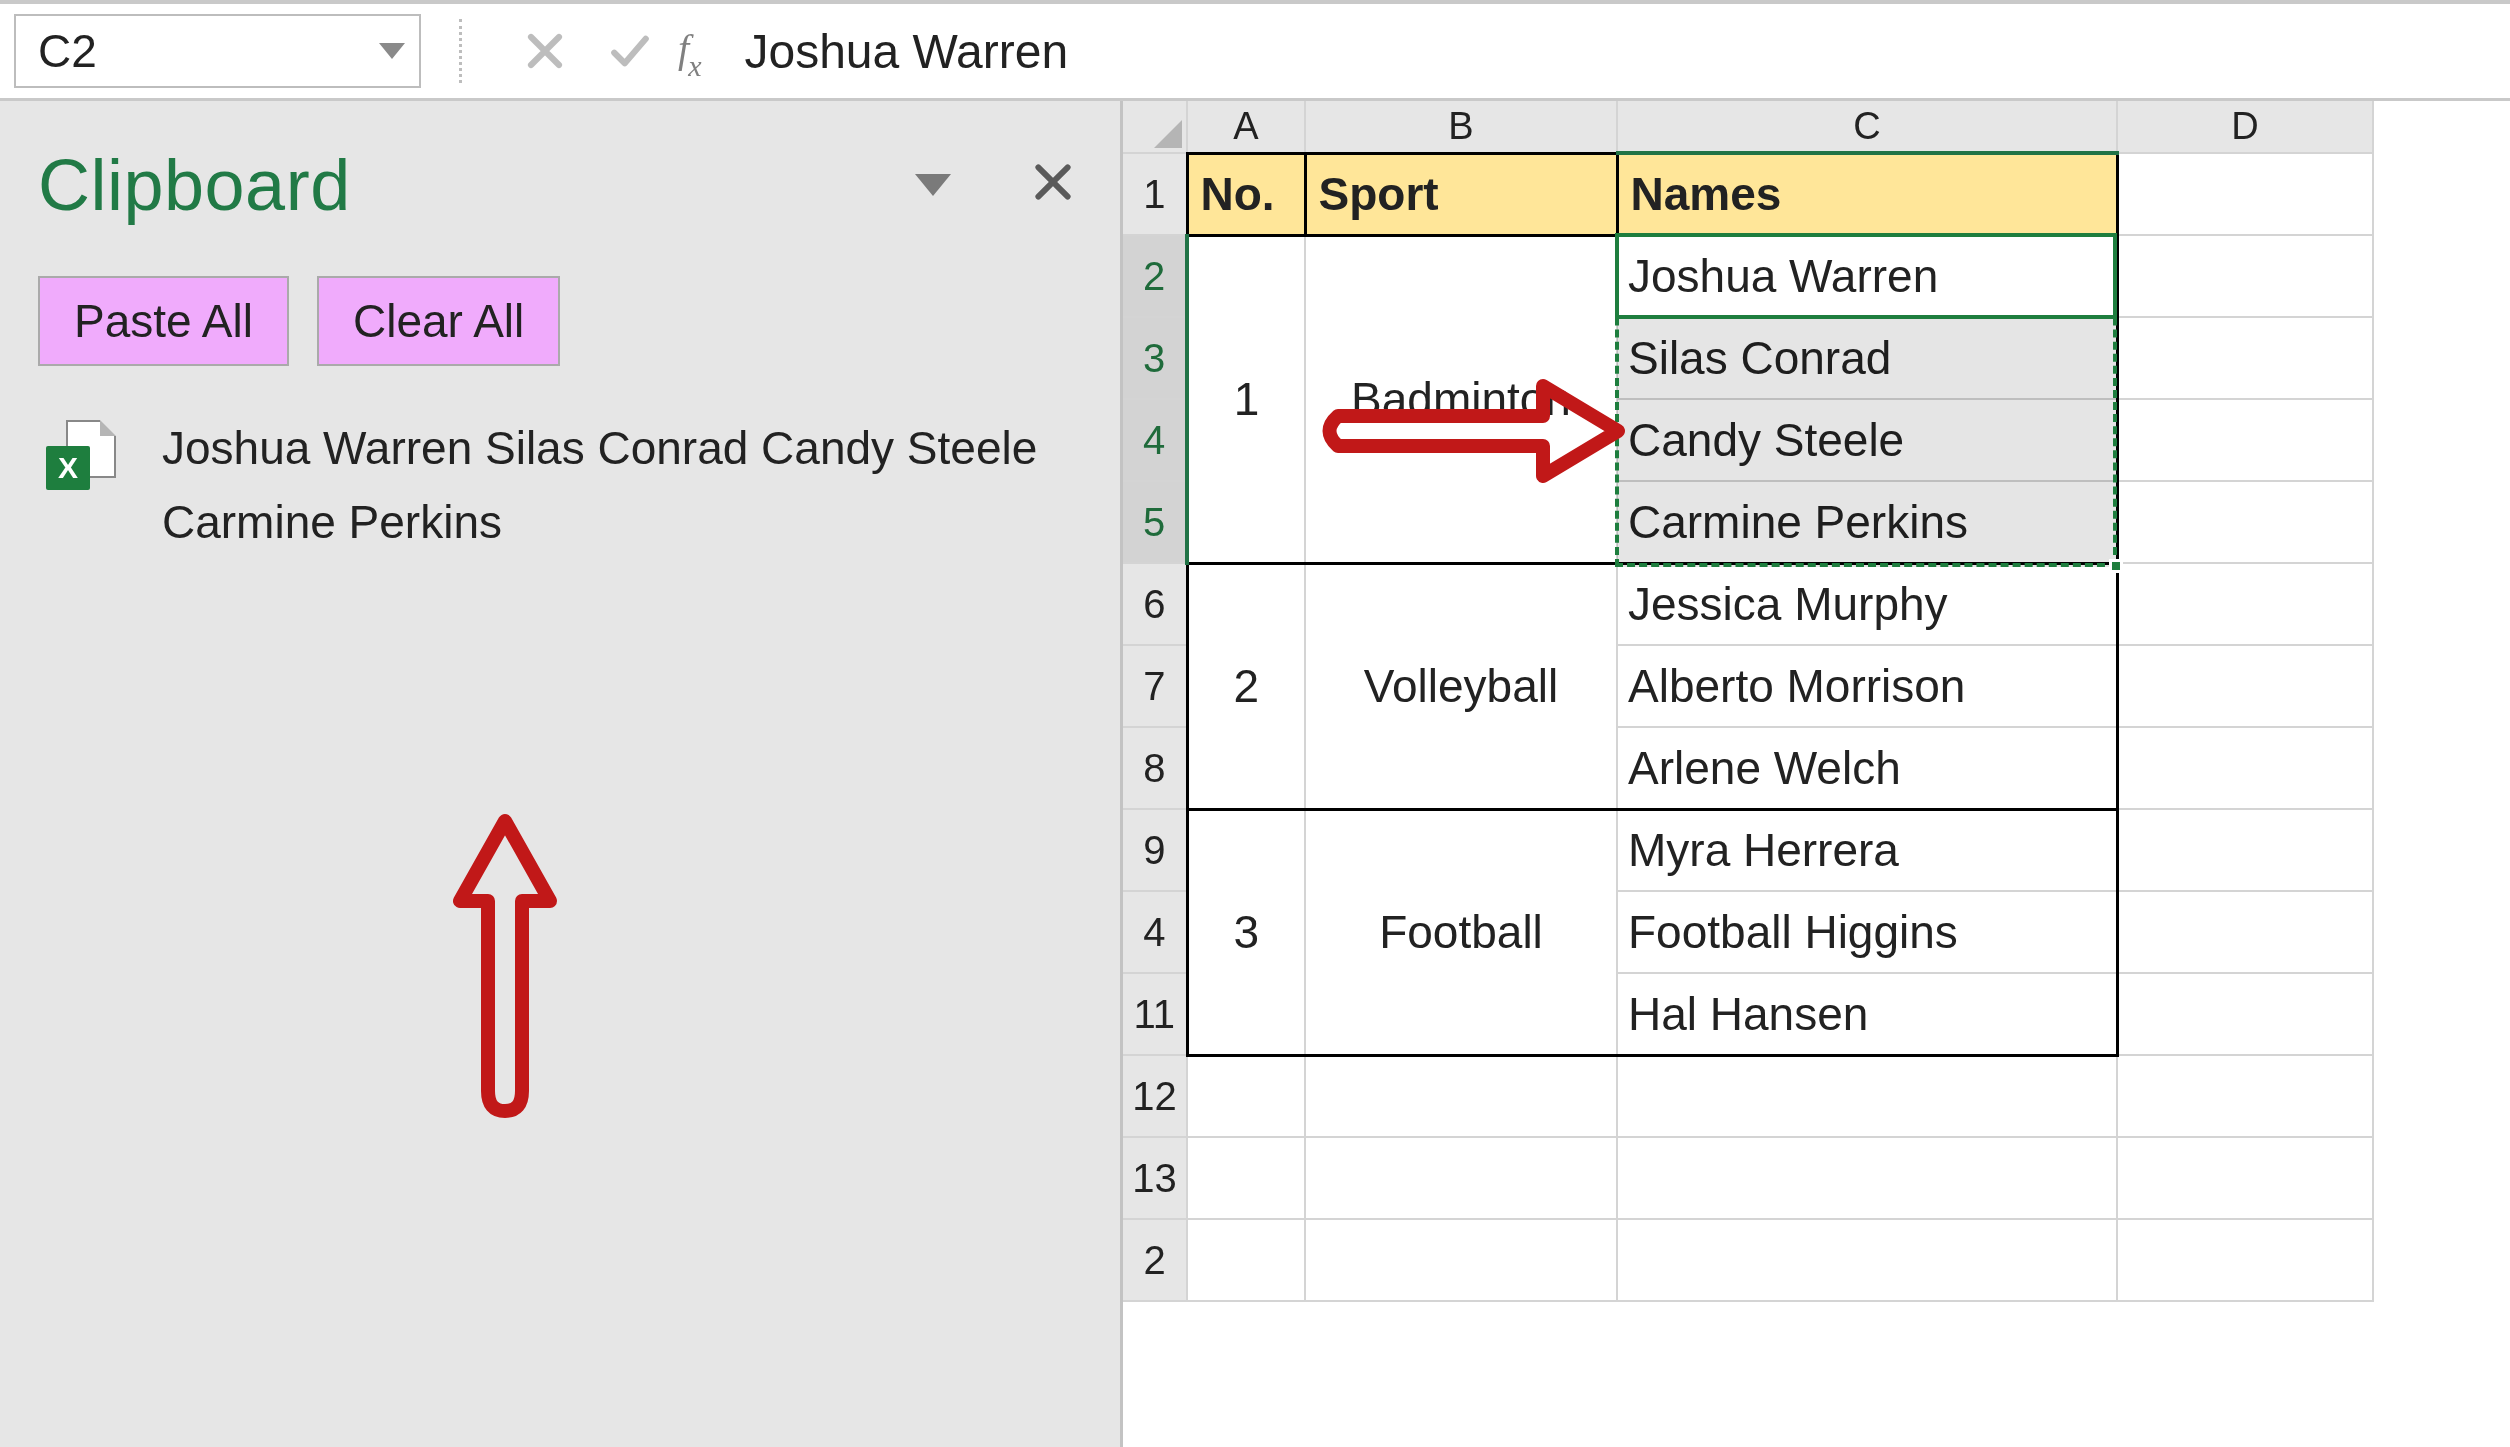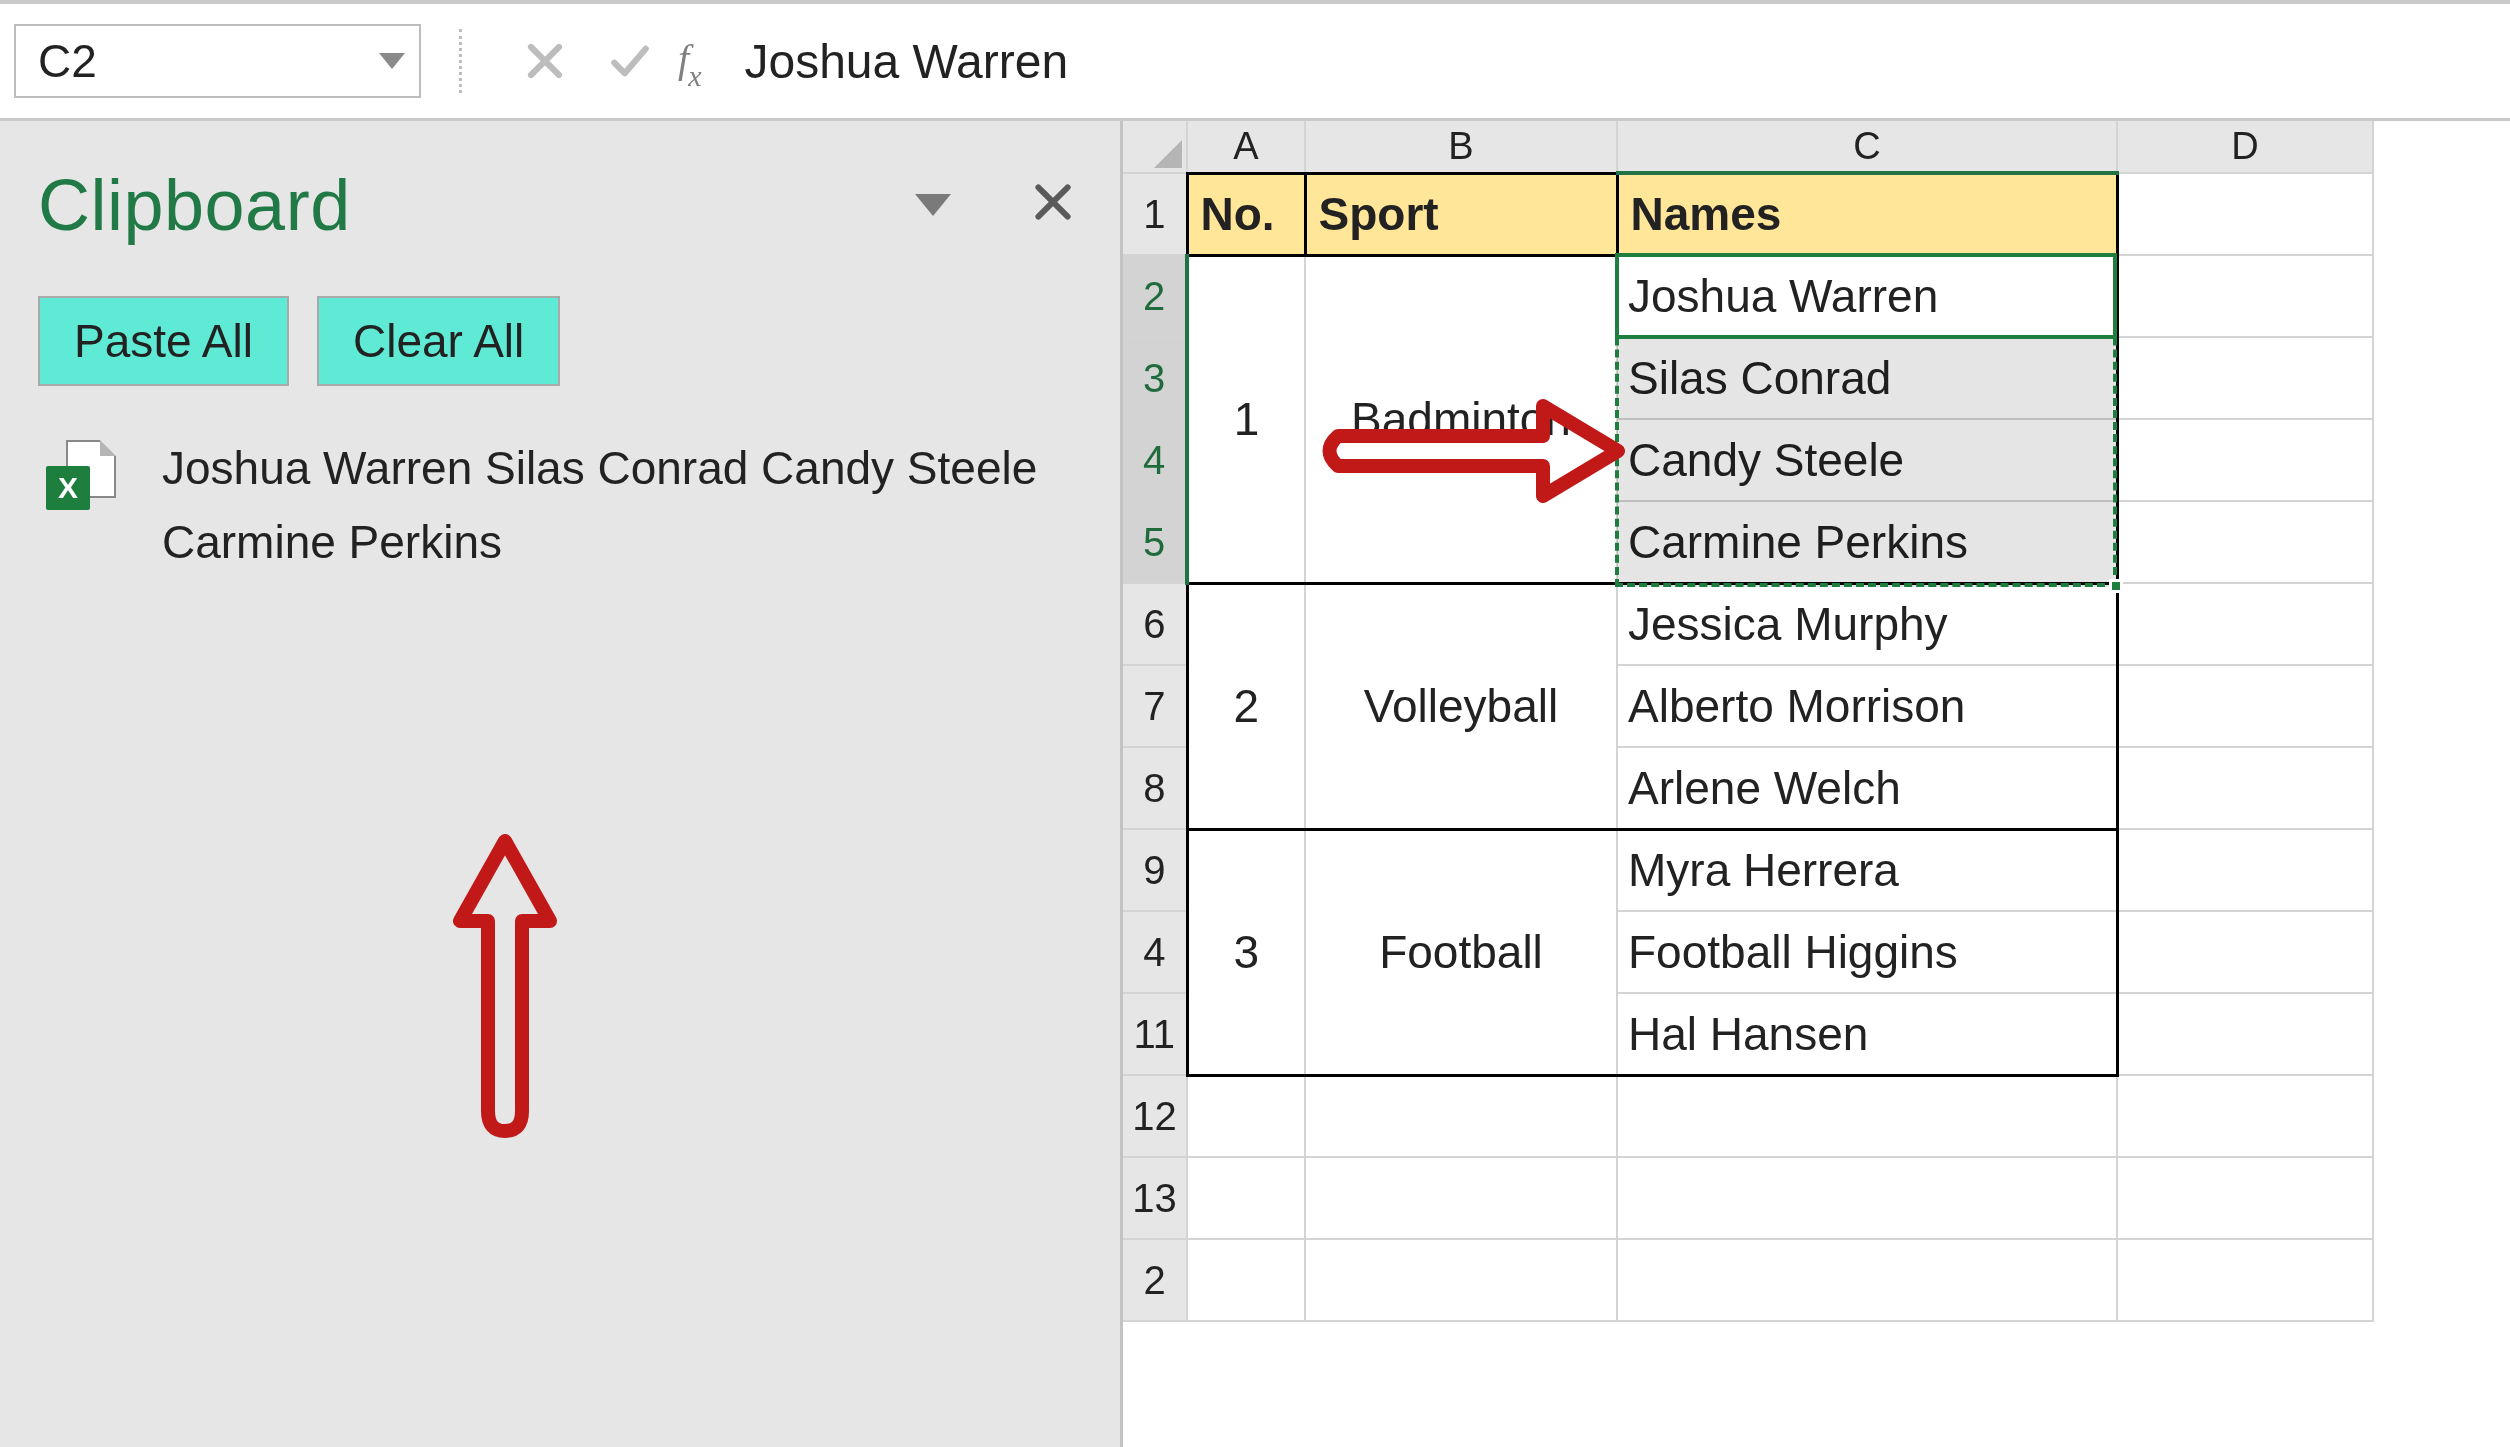--- a/index.html
+++ b/index.html
@@ -8,21 +8,21 @@
     font-family: "Segoe UI", Arial, sans-serif;
     background: #fff;
     width: 2510px; height: 1447px;
     overflow: hidden;
   }
 
   
   .formula-row {
     display: flex;
     align-items: center;
-    height: 121px;
+    height: 101px;
     border-top: 4px solid #c9c9c9;
     border-bottom: 3px solid #c9c9c9;
     background: #fff;
     padding: 10px 14px;
     gap: 0;
   }
   .namebox {
     width: 407px;
     height: 74px;
     border: 2px solid #bdbdbd;
@@ -119,21 +119,21 @@
     padding: 4px 10px;
   }
 
   .clip-btn-row {
     display: flex;
     gap: 28px;
     margin-top: 50px;
   }
   .clip-btn {
     border: 2px solid #aaa;
-    background: #5eead4;
+    background: #f0abfc;
     font-size: 46px;
     color: #222;
     padding: 16px 34px;
   }
 
   .clip-hint {
     margin-top: 30px;
     font-size: 44px;
     color: #222;
   }

